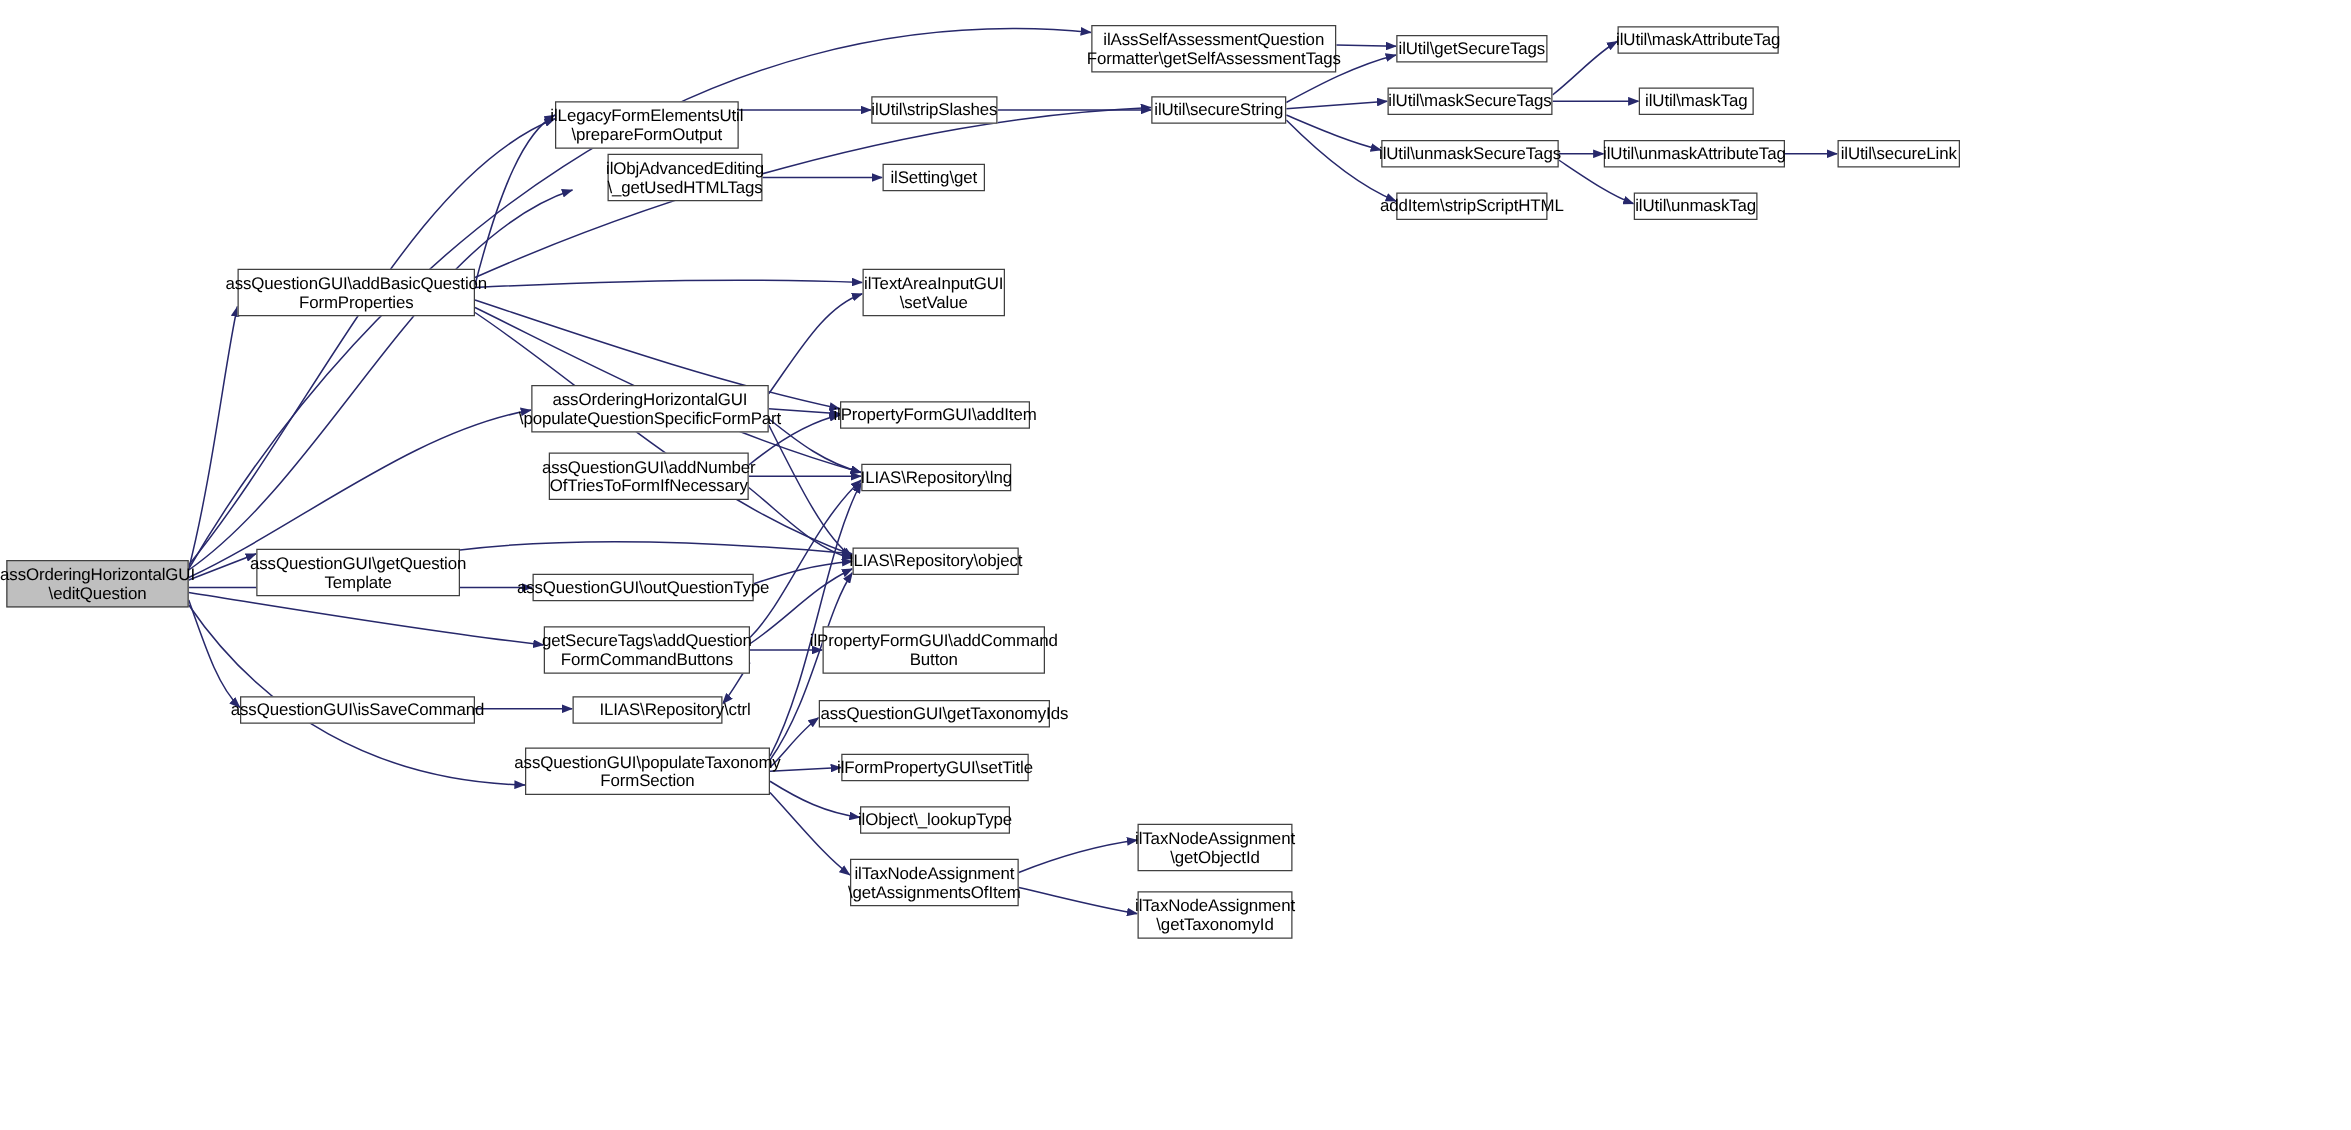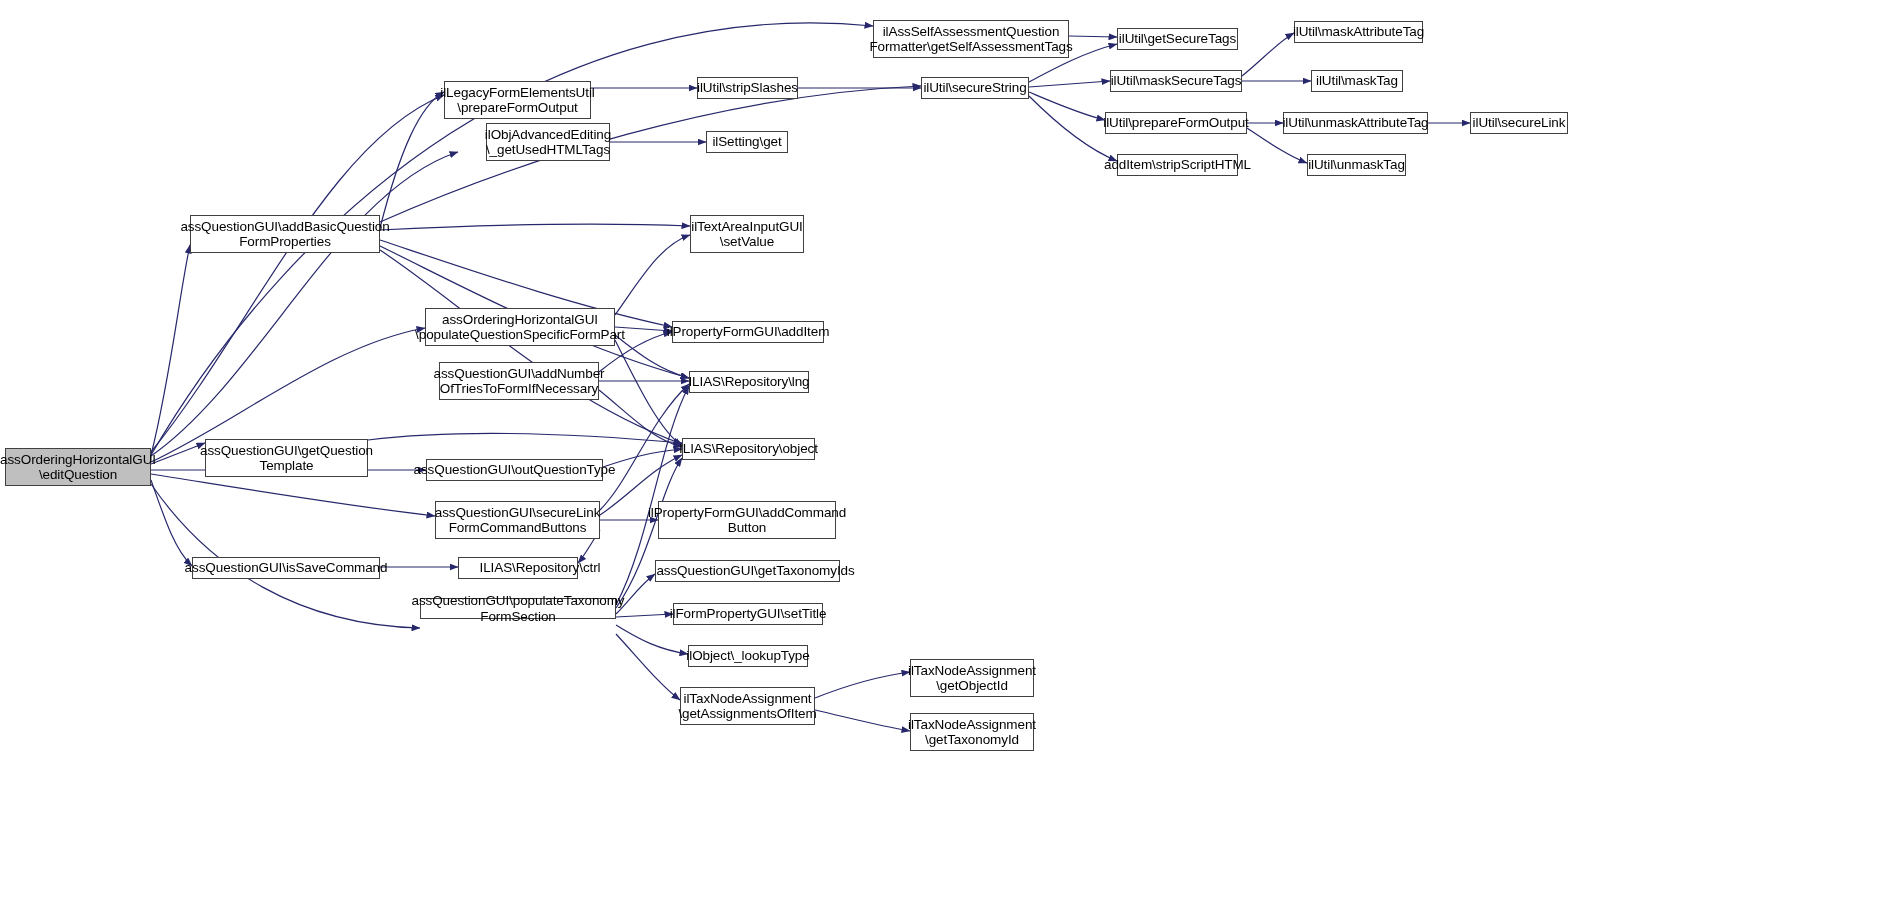--- a/index.html
+++ b/index.html
@@ -119,24 +119,24 @@
       <div class="node" style="left: 192px; top: 557px; width: 188px; height: 22px;">assQuestionGUI\isSaveCommand</div>
       <div class="node" style="left: 444px; top: 69px; width: 147px; height: 38px; margin-top: 12px;">ilLegacyFormElementsUtil
 \prepareFormOutput</div>
       <div class="node" style="left: 458px; top: 123px; width: 124px; height: 38px; margin-left: 28px;">ilObjAdvancedEditing
 \_getUsedHTMLTags</div>
       <div class="node" style="left: 425px; top: 308px; width: 190px; height: 38px;">assOrderingHorizontalGUI
 \populateQuestionSpecificFormPart</div>
       <div class="node" style="left: 439px; top: 362px; width: 160px; height: 38px;">assQuestionGUI\addNumber
 OfTriesToFormIfNecessary</div>
       <div class="node" style="left: 426px; top: 459px; width: 177px; height: 22px;">assQuestionGUI\outQuestionType</div>
-      <div class="node" style="left: 435px; top: 501px; width: 165px; height: 38px;">assQuestionGUI\secureLink
+      <div class="node" style="left: 435px; top: 501px; width: 165px; height: 38px;">getSecureTags\addQuestion
 FormCommandButtons</div>
       <div class="node" style="left: 458px; top: 557px; width: 120px; height: 22px; padding-left: 44px;">ILIAS\Repository\ctrl</div>
-      <div class="node" style="left: 420px; top: 598px; width: 196px; height: 21px;">assQuestionGUI\populateTaxonomy
+      <div class="node" style="left: 420px; top: 598px; width: 196px; height: 38px;">assQuestionGUI\populateTaxonomy
 FormSection</div>
       <div class="node" style="left: 697px; top: 77px; width: 101px; height: 22px;">ilUtil\stripSlashes</div>
       <div class="node" style="left: 706px; top: 131px; width: 82px; height: 22px;">ilSetting\get</div>
       <div class="node" style="left: 690px; top: 215px; width: 114px; height: 38px;">ilTextAreaInputGUI
 \setValue</div>
       <div class="node" style="left: 672px; top: 321px; width: 152px; height: 22px;">ilPropertyFormGUI\addItem</div>
       <div class="node" style="left: 689px; top: 371px; width: 120px; height: 22px;">ILIAS\Repository\lng</div>
       <div class="node" style="left: 682px; top: 438px; width: 133px; height: 22px;">ILIAS\Repository\object</div>
       <div class="node" style="left: 658px; top: 501px; width: 178px; height: 38px;">ilPropertyFormGUI\addCommand
 Button</div>
@@ -147,21 +147,21 @@
 \getAssignmentsOfItem</div>
       <div class="node" style="left: 873px; top: 20px; width: 196px; height: 38px;">ilAssSelfAssessmentQuestion
 Formatter\getSelfAssessmentTags</div>
       <div class="node" style="left: 921px; top: 77px; width: 108px; height: 22px;">ilUtil\secureString</div>
       <div class="node" style="left: 910px; top: 659px; width: 124px; height: 38px;">ilTaxNodeAssignment
 \getObjectId</div>
       <div class="node" style="left: 910px; top: 713px; width: 124px; height: 38px;">ilTaxNodeAssignment
 \getTaxonomyId</div>
       <div class="node" style="left: 1117px; top: 28px; width: 121px; height: 22px;">ilUtil\getSecureTags</div>
       <div class="node" style="left: 1110px; top: 70px; width: 132px; height: 22px;">ilUtil\maskSecureTags</div>
-      <div class="node" style="left: 1105px; top: 112px; width: 142px; height: 22px;">ilUtil\prepareFormOutput</div>
+      <div class="node" style="left: 1105px; top: 112px; width: 142px; height: 22px;">ilUtil\unmaskSecureTags</div>
       <div class="node" style="left: 1117px; top: 154px; width: 121px; height: 22px;">addItem\stripScriptHTML</div>
       <div class="node" style="left: 1294px; top: 21px; width: 129px; height: 22px;">ilUtil\maskAttributeTag</div>
       <div class="node" style="left: 1311px; top: 70px; width: 92px; height: 22px;">ilUtil\maskTag</div>
       <div class="node" style="left: 1283px; top: 112px; width: 145px; height: 22px;">ilUtil\unmaskAttributeTag</div>
       <div class="node" style="left: 1307px; top: 154px; width: 99px; height: 22px;">ilUtil\unmaskTag</div>
       <div class="node" style="left: 1470px; top: 112px; width: 98px; height: 22px;">ilUtil\secureLink</div>
     </div>
 </div>
 
 </body></html>

